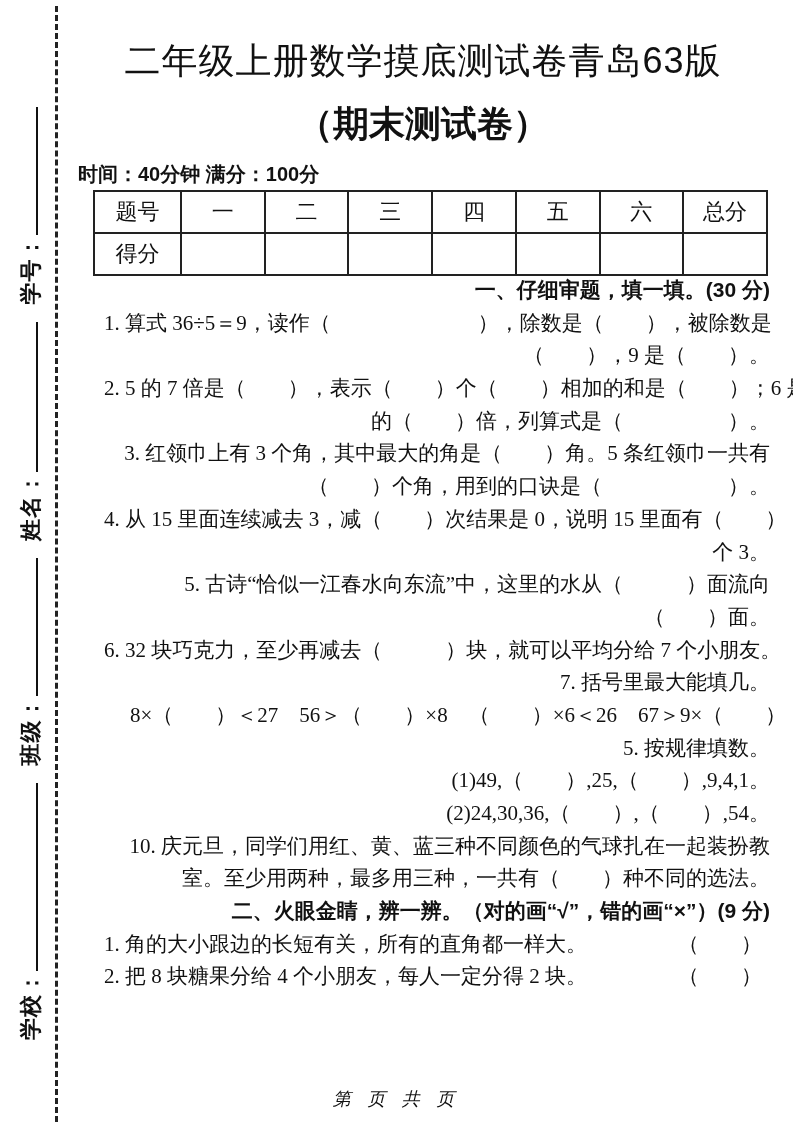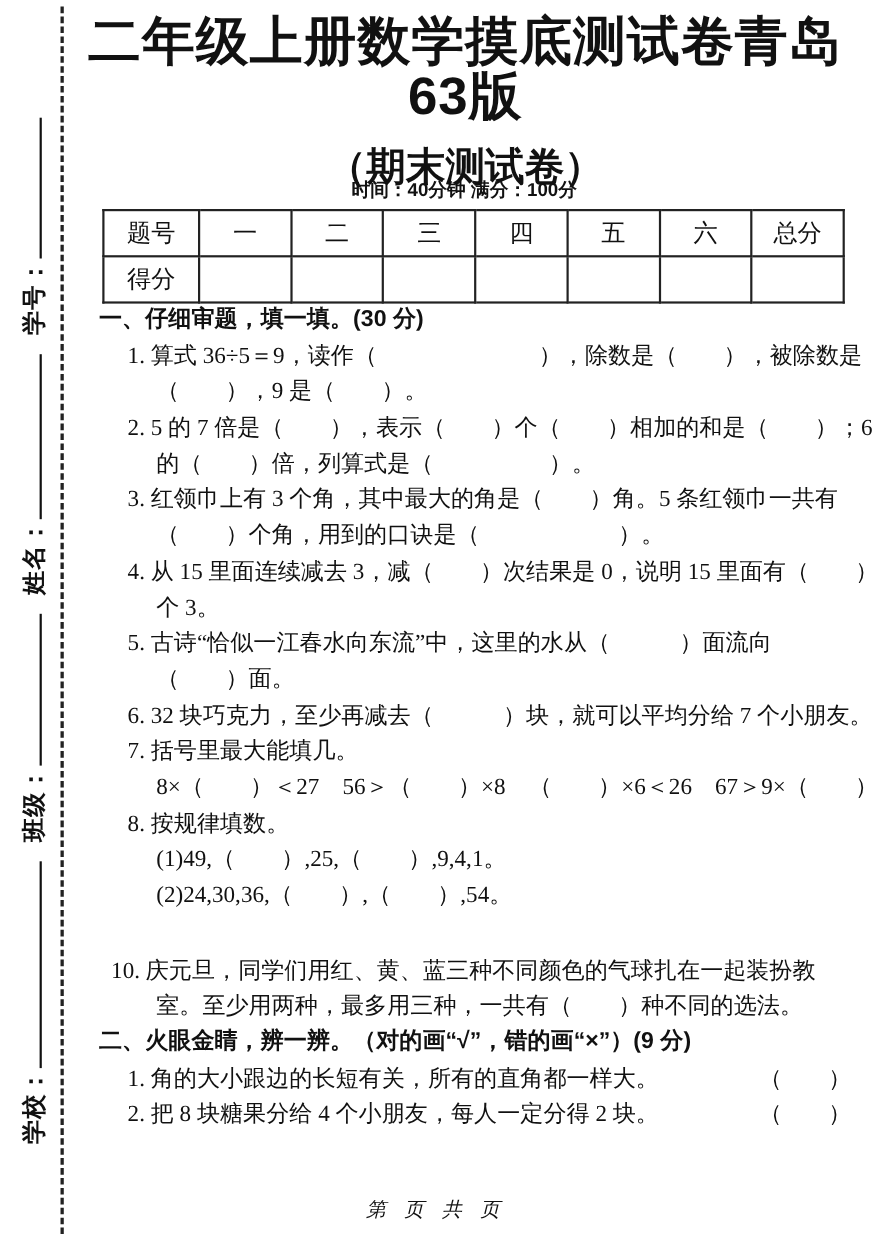--- a/index.html
+++ b/index.html
@@ -15,39 +15,39 @@
     position:absolute;left:14px;top:1040px;width:964px;height:34px;
     transform:rotate(-90deg);transform-origin:0 0;
     font-size:22px;font-weight:bold;white-space:nowrap;
     font-family:"Liberation Serif", serif;line-height:30px;
   }
   .fld-label{display:inline-block;vertical-align:baseline;letter-spacing:1px;}
   .blank{display:inline-block;height:22px;border-bottom:2px solid #111;
     margin-right:12px;vertical-align:baseline;}
   
   .header{position:absolute;left:78px;top:0;width:690px;text-align:center;}
-  .title{margin-top:14px;font-family:"Liberation Sans", sans-serif;
-    font-weight:bold;font-size:48px;line-height:50px;letter-spacing:1px;}
+  .title{margin-top:36px;font-family:"Liberation Sans", sans-serif;
+    font-weight:normal;font-size:36px;line-height:50px;letter-spacing:1px;}
   .subtitle{margin-top:18px;font-family:"Liberation Sans", sans-serif;
     font-weight:bold;font-size:36px;line-height:40px;}
-  .meta{position:absolute;left:78px;top:161px;width:688px;text-align:center;
-    font-family:"Liberation Sans", sans-serif;font-weight:bold;font-size:17px;}
+  .meta{position:absolute;left:78px;top:161px;width:688px;text-align:left;
+    font-family:"Liberation Sans", sans-serif;font-weight:bold;font-size:20px;}
   
   .score-table{position:absolute;left:93px;top:190px;width:675px;height:82px;
     border-collapse:collapse;table-layout:fixed;
     font-family:Liberation Serif, serif;font-size:22px;}
   .score-table td{border:2px solid #222;text-align:center;height:40px;padding:0;}
   
-  .body{position:absolute;left:90px;top:274px;width:692px;}
+  .body{position:absolute;left:78px;top:274px;width:692px;text-align:right;}
   .line{position:relative;height:32.7px;line-height:32.7px;font-size:21px;
     white-space:nowrap;}
   .sec{font-family:"Liberation Sans", sans-serif;font-weight:bold;}
   .ind1{padding-left:26px;}
   .ind2{padding-left:52px;}
-  .ind10{padding-left:11px;margin-top:36px;}
+  .ind10{padding-left:11px;}
   .flexline{display:flex;justify-content:space-between;padding-right:8px;}
   .seg-fig{position:absolute;right:2px;bottom:5px;}
   
   .footer{position:absolute;left:0;top:1087px;width:793px;text-align:center;
     font-size:18px;letter-spacing:6px;font-style:italic;}
 </style>
 </head>
 <body>
 
 <div class="page">
@@ -100,21 +100,21 @@
     <div class="line ind2">的（　　）倍，列算式是（　　　　　）。</div>
     <div class="line ind1">3. 红领巾上有 3 个角，其中最大的角是（　　）角。5 条红领巾一共有</div>
     <div class="line ind2">（　　）个角，用到的口诀是（　　　　　　）。</div>
     <div class="line ind1">4. 从 15 里面连续减去 3，减（　　）次结果是 0，说明 15 里面有（　　）</div>
     <div class="line ind2">个 3。</div>
     <div class="line ind1">5. 古诗“恰似一江春水向东流”中，这里的水从（　　　）面流向</div>
     <div class="line ind2">（　　）面。</div>
     <div class="line ind1">6. 32 块巧克力，至少再减去（　　　）块，就可以平均分给 7 个小朋友。</div>
     <div class="line ind1">7. 括号里最大能填几。</div>
     <div class="line ind2">8×（　　）＜27　56＞（　　）×8　（　　）×6＜26　67＞9×（　　）</div>
-    <div class="line ind1">8. 按规律填数。</div>
+    <div class="line ind1">5. 按规律填数。</div>
     <div class="line ind2">(1)49,（　　）,25,（　　）,9,4,1。</div>
     <div class="line ind2">(2)24,30,36,（　　）,（　　）,54。</div>
     <div class="line ind10">10. 庆元旦，同学们用红、黄、蓝三种不同颜色的气球扎在一起装扮教</div>
     <div class="line ind2">室。至少用两种，最多用三种，一共有（　　）种不同的选法。</div>
     <div class="line sec">二、火眼金睛，辨一辨。（对的画“√”，错的画“×”）(9 分)</div>
     <div class="line ind1 flexline">
       <span>1. 角的大小跟边的长短有关，所有的直角都一样大。</span>
       <span>（　　）</span>
     </div>
     <div class="line ind1 flexline">

